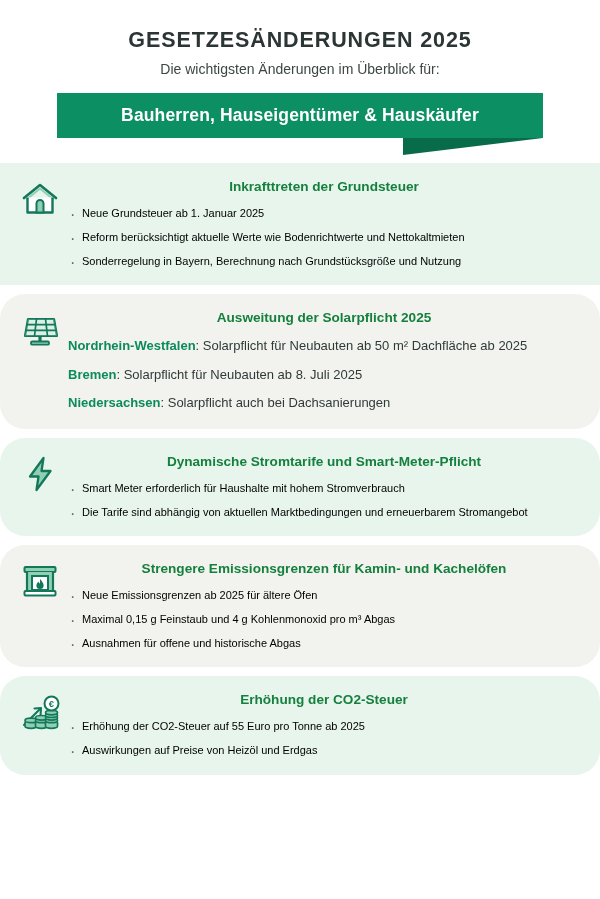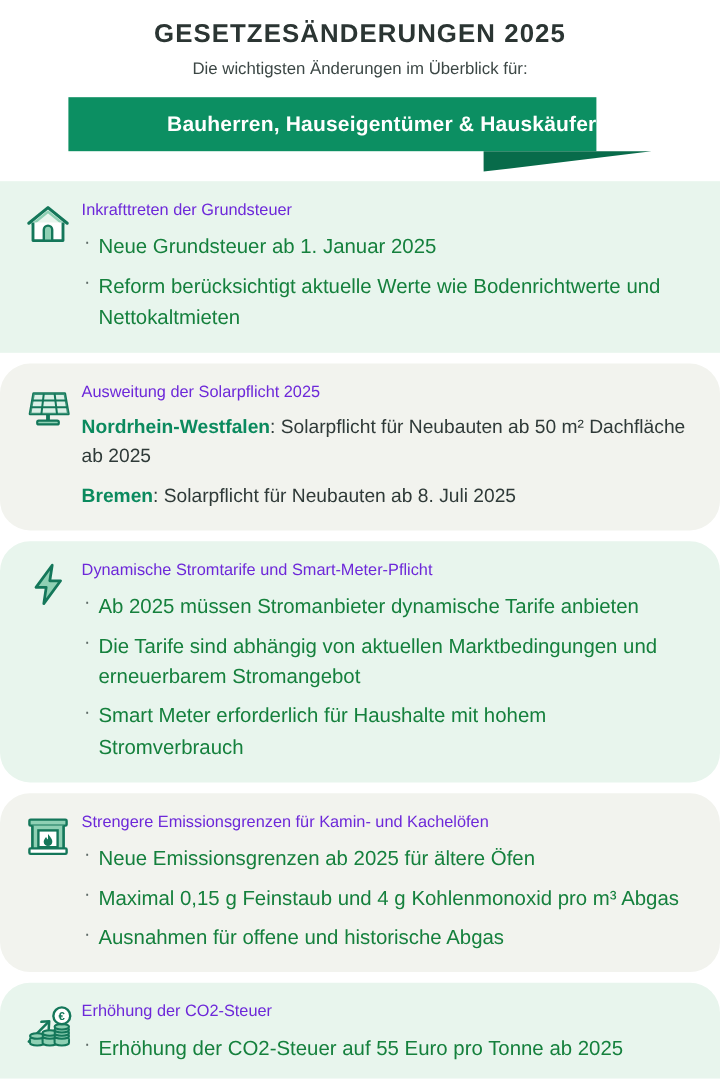--- a/index.html
+++ b/index.html
@@ -6,21 +6,21 @@
   html, body {
     margin: 0; padding: 0;
     width: 600px; height: 899px;
     background: #ffffff;
     font-family: "Liberation Sans", sans-serif;
     -webkit-font-smoothing: antialiased;
   }
   .page { position: relative; width: 600px; height: 899px; overflow: hidden; background:#fff; }
 
   
-  .header { padding-top: 16px; text-align: center; }
+  .header { padding-top: 28px; text-align: center; }
   .main-title {
     font-size: 21.5px;
     font-weight: bold;
     letter-spacing: 0.9px;
     color: #2b3533;
     line-height: 1.2;
     margin: 0;
   }
   .subtitle {
     font-size: 14px;
@@ -28,23 +28,23 @@
     color: #3c4745;
     margin: 7px 0 0 0;
     line-height: 1.25;
   }
 
   
   .banner-wrap { position: relative; margin-top: 15px; height: 62px; }
   .banner {
     position: absolute;
     left: 57px; top: 0;
-    width: 440px; height: 45px;
+    width: 486px; height: 45px;
     background: #0c8f62;
-    display: flex; align-items: center; justify-content: flex-end;
+    display: flex; align-items: center; justify-content: center;
   }
   .banner-text {
     color: #ffffff;
     font-size: 17.5px;
     font-weight: bold;
     letter-spacing: 0.15px;
     white-space: nowrap;
   }
   .banner-tail {
     position: absolute;
@@ -70,49 +70,50 @@
     flex: 0 0 56px;
     width: 56px;
     padding-top: 2px;
     display: flex;
     justify-content: center;
   }
   .body-col { flex: 1 1 auto; padding-right: 8px; }
 
   .sec-title {
     font-size: 13.6px;
-    font-weight: normal;
-    color: #6d28d9;
+    font-weight: bold;
+    color: #15803d;
     margin: 2px 0 9px 0;
     line-height: 1.25;
+    text-align: center;
   }
 
   ul.bullets { list-style: none; margin: 0; padding: 0; }
   ul.bullets li {
     position: relative;
     padding-left: 14px;
-    font-size: 17px;
-    color: #15803d;
+    font-size: 11px;
+    color: #000000;
     line-height: 1.52;
     margin-bottom: 7px;
   }
   ul.bullets li:last-child { margin-bottom: 0; }
   ul.bullets li::before {
     content: "·";
     position: absolute;
     left: 2px; top: -2px;
     color: #5e6a67;
     font-size: 16px;
     line-height: 1.5;
   }
 
   
   ul.states { list-style: none; margin: 0; padding: 0; }
   ul.states li {
-    font-size: 16px;
+    font-size: 13px;
     color: #2f3a38;
     line-height: 1.5;
     margin-bottom: 9px;
   }
   ul.states li:last-child { margin-bottom: 0; }
   .state-name { color: #0b8a5e; font-weight: bold; }
 
   svg { display: block; }
 </style>
 </head>
@@ -140,54 +141,55 @@
       <path d="M6.5 20.5 L20 9.5 L33.5 20.5" fill="none" stroke="#8fd0b4" stroke-width="2" stroke-linejoin="round"></path>
       <path d="M7.5 18.5 V33.5 H32.5 V18.5" fill="#ffffff" stroke="#14775a" stroke-width="2.4" stroke-linejoin="round"></path>
       <path d="M16.5 33.5 V24.5 a3.5 3.5 0 0 1 7 0 V33.5 Z" fill="#8fd0b4" stroke="#14775a" stroke-width="2"></path>
           </svg>
         </div>
         <div class="body-col">
           <div class="sec-title">Inkrafttreten der Grundsteuer</div>
           <ul class="bullets">
             <li>Neue Grundsteuer ab 1. Januar 2025</li>
             <li>Reform berücksichtigt aktuelle Werte wie Bodenrichtwerte und Nettokaltmieten</li>
+            <li>Sonderregelung in Bayern, Berechnung nach Grundstücksgröße und Nutzung</li>
           </ul>
         </div>
       </div>
       <div class="section tone-gray">
         <div class="icon-col">
           <svg width="40" height="40" viewBox="0 0 40 40">
       <path d="M8 9 H34 L37 26 H5 Z" fill="#ffffff" stroke="#14775a" stroke-width="2.2" stroke-linejoin="round"></path>
       <path d="M8 9 H34 L37 26 H5 Z" fill="#8fd0b4" opacity="0.32"></path>
       <path d="M16.5 9 L14.5 26 M25.5 9 L27.5 26" stroke="#14775a" stroke-width="1.7"></path>
       <path d="M6.9 14.7 H35.1 M6 20.3 H36" stroke="#14775a" stroke-width="1.7"></path>
       <rect x="18.4" y="26" width="3.2" height="6" fill="#14775a"></rect>
       <rect x="11" y="31.5" width="18" height="3.2" rx="1.3" fill="#8fd0b4" stroke="#14775a" stroke-width="1.8"></rect>
           </svg>
         </div>
         <div class="body-col">
           <div class="sec-title">Ausweitung der Solarpflicht 2025</div>
           <ul class="states">
             <li><span class="state-name">Nordrhein-Westfalen</span><span>: Solarpflicht für Neubauten ab 50 m² Dachfläche ab 2025</span></li>
             <li><span class="state-name">Bremen</span><span>: Solarpflicht für Neubauten ab 8. Juli 2025</span></li>
+            <li><span class="state-name">Niedersachsen</span><span>: Solarpflicht auch bei Dachsanierungen</span></li>
           </ul>
         </div>
       </div>
       <div class="section tone-green">
         <div class="icon-col">
           <svg width="40" height="40" viewBox="0 0 40 40">
       <path d="M23.5 4 L10 22.5 H18.5 L16.5 36 L30.5 17 H21.5 Z" fill="#8fd0b4" stroke="#14775a" stroke-width="2.3" stroke-linejoin="round"></path>
           </svg>
         </div>
         <div class="body-col">
           <div class="sec-title">Dynamische Stromtarife und Smart-Meter-Pflicht</div>
           <ul class="bullets">
-            <li>Ab 2025 müssen Stromanbieter dynamische Tarife anbieten</li>
+            <li>Smart Meter erforderlich für Haushalte mit hohem Stromverbrauch</li>
             <li>Die Tarife sind abhängig von aktuellen Marktbedingungen und erneuerbarem Stromangebot</li>
-            <li>Smart Meter erforderlich für Haushalte mit hohem Stromverbrauch</li>
           </ul>
         </div>
       </div>
       <div class="section tone-gray">
         <div class="icon-col">
           <svg width="40" height="40" viewBox="0 0 40 40">
       <rect x="4.5" y="6" width="31" height="5" rx="1" fill="#8fd0b4" stroke="#14775a" stroke-width="2"></rect>
       <path d="M7 11 V34 H33 V11" fill="#8fd0b4" stroke="#14775a" stroke-width="2.2" stroke-linejoin="round"></path>
       <rect x="12" y="15" width="16" height="14" fill="#ffffff" stroke="#14775a" stroke-width="2"></rect>
       <path d="M20 18 c2.6 3 3.6 4.6 3.6 6.4 a3.6 3.6 0 0 1 -7.2 0 c0 -1.5 1.2 -2.9 2 -4 c.4 1.1 .9 1.6 1.6 2.1 Z" fill="#14775a"></path>

